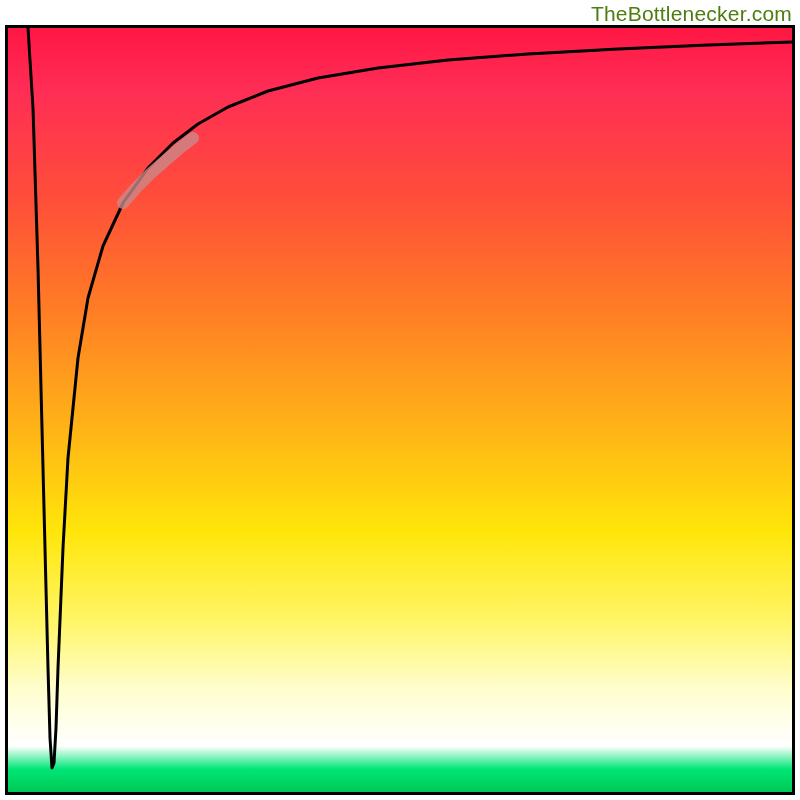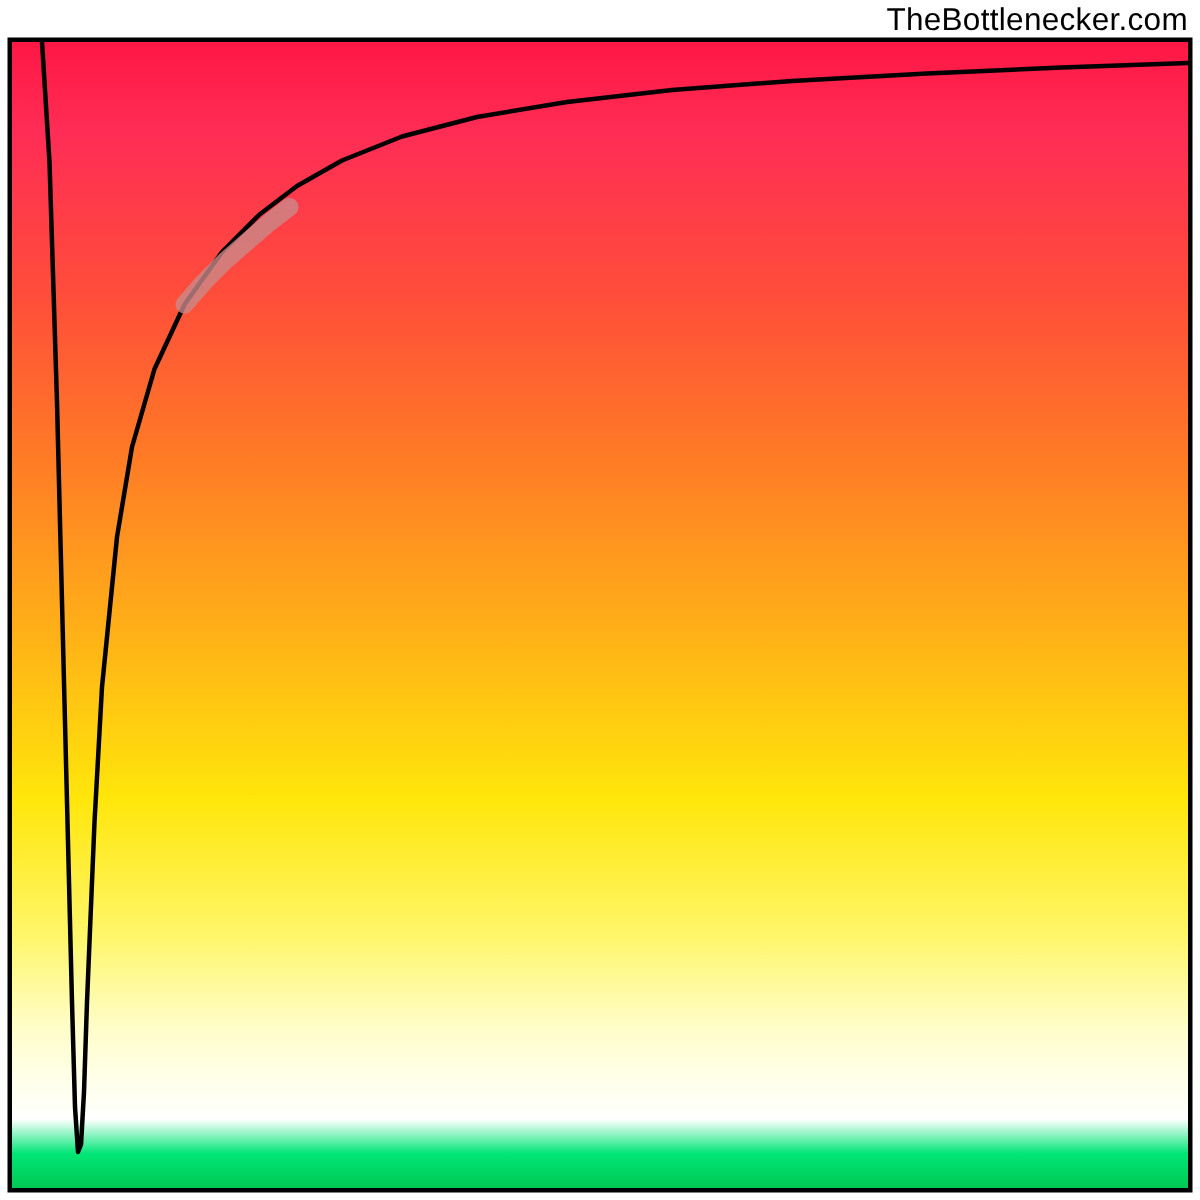--- a/index.html
+++ b/index.html
@@ -47,21 +47,21 @@
     width: 100%;
     height: 100%;
   }
   .watermark {
     position: absolute;
     top: 2px;
     right: 8px;
     font-family: Arial, Helvetica, sans-serif;
     font-size: 21px;
     font-weight: 400;
-    color: #000000;
+    color: #4d7c0f;
     letter-spacing: 0.2px;
     user-select: none;
   }
 </style>
 </head>
 <body>
 <div class="stage">
 
   <div class="watermark">TheBottlenecker.com</div>
 

